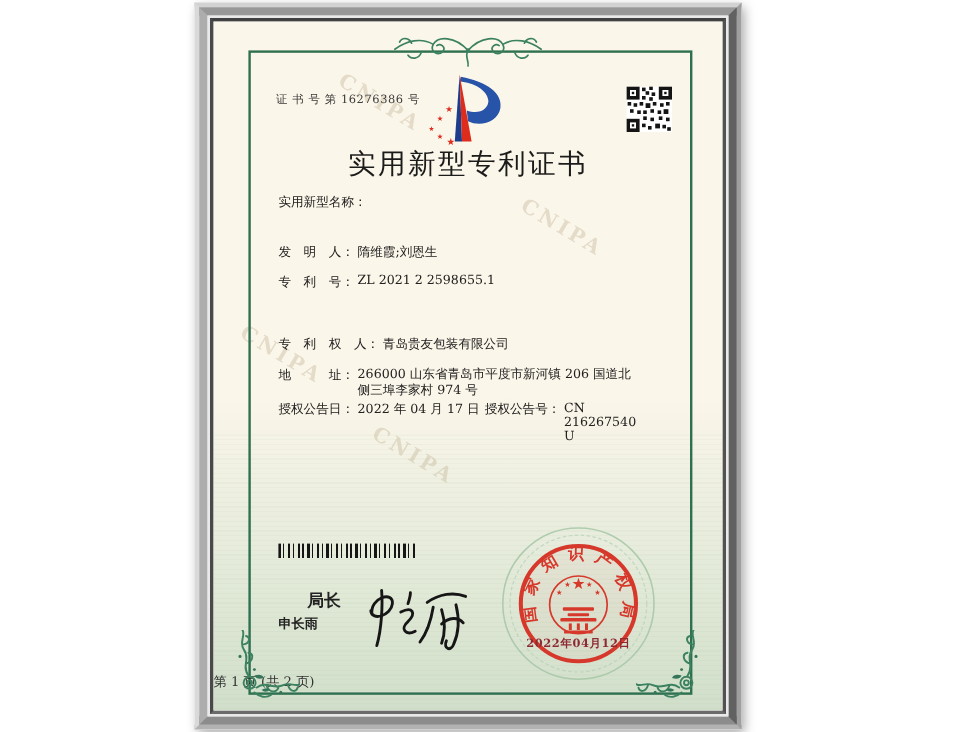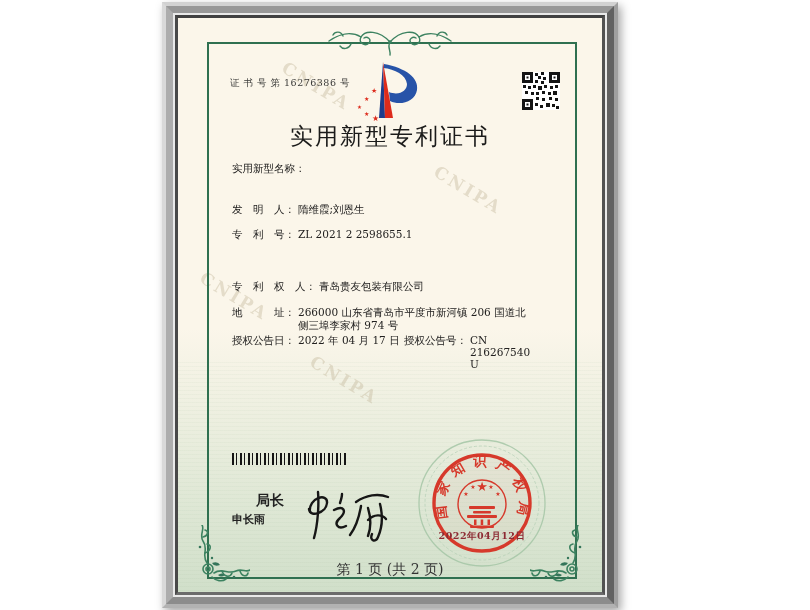--- a/index.html
+++ b/index.html
@@ -41,21 +41,21 @@
   .rg .g2{position:absolute;left:172px;top:0;display:flex;}
   .paras{position:absolute;left:35px;right:28px;top:337px;z-index:3;}
   .paras p{margin:0;text-indent:2em;font-size:10.5px;line-height:12.6px;color:#242422;
     font-style:italic;text-align:justify;}
   .barcode{position:absolute;left:54px;top:435px;width:116px;height:12px;z-index:3;
     background:repeating-linear-gradient(90deg,#151515 0 2px,transparent 2px 4px,#151515 4px 5px,transparent 5px 8px);}
   .signer-title{position:absolute;left:54px;top:474px;z-index:3;font-size:14px;font-weight:bold;color:#222;margin-left:24px;}
   .signer-name{position:absolute;left:54px;top:494px;z-index:3;font-size:11px;font-weight:bold;color:#222;}
   .signature{position:absolute;left:120px;top:462px;z-index:4;}
   .seal{position:absolute;left:229px;top:410px;z-index:4;}
-  .footer-page{position:absolute;left:0;right:0;top:543px;z-index:3;text-align:center;font-size:14px;color:#333;}
+  .footer-page{position:absolute;left:0;right:0;top:543px;z-index:3;text-align:left;font-size:11px;color:#333;}
   .orn-corner{position:absolute;bottom:5px;z-index:3;}
   .orn-left{left:10px;}
   .orn-right{right:10px;transform:scaleX(-1);}
   .orn-top{position:absolute;top:10px;left:50%;transform:translateX(-50%);z-index:3;}
 </style>
 </head>
 <body>
 
 <div class="stage">
   <div class="cert-frame">

